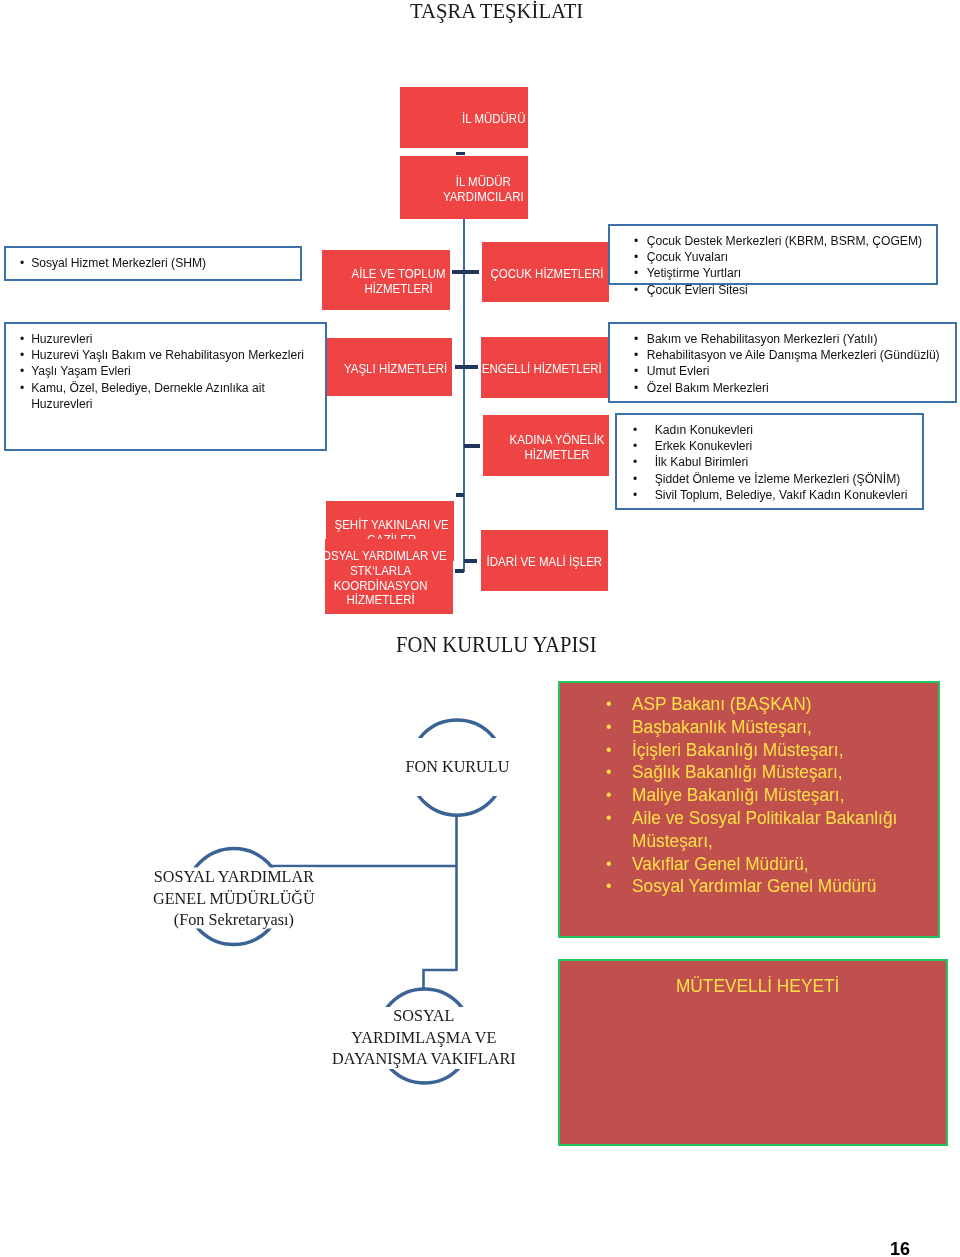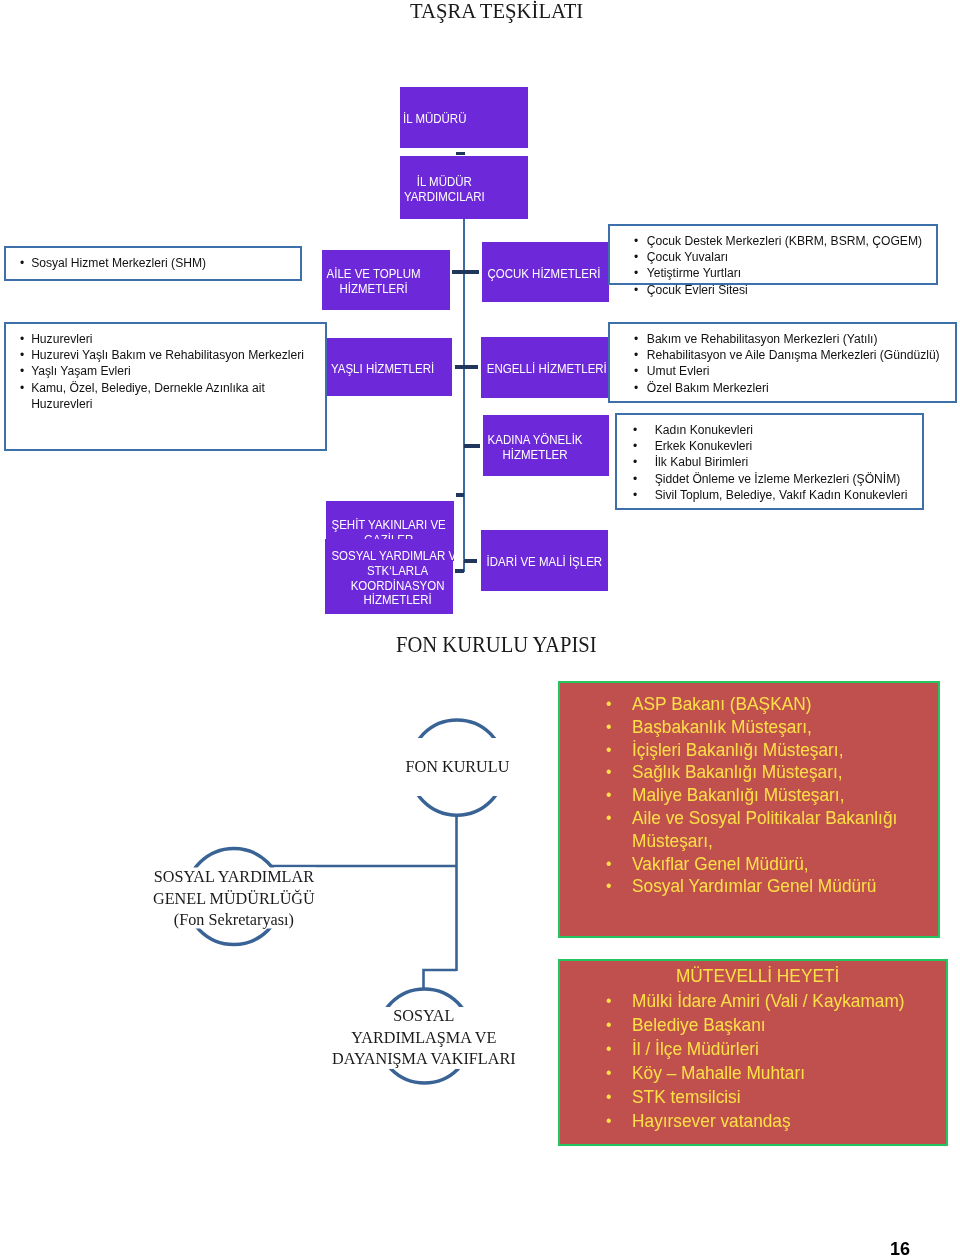--- a/index.html
+++ b/index.html
@@ -6,22 +6,22 @@
   html,body{margin:0;padding:0;}
   body{width:960px;height:1257px;background:#ffffff;position:relative;overflow:hidden;
        font-family:"Liberation Sans",sans-serif;-webkit-font-smoothing:antialiased;}
   .page-title{position:absolute;left:410px;top:0px;font-family:"Liberation Serif",serif;
        font-size:22px;line-height:22px;color:#1a1a1a;white-space:nowrap;
        transform:scaleX(.94);transform-origin:left top;}
   .section-title{position:absolute;left:396px;top:632px;font-family:"Liberation Serif",serif;
        font-size:24px;line-height:24px;color:#1a1a1a;white-space:nowrap;
        transform:scaleX(.858);transform-origin:left top;}
   .connectors,.fon-connectors{position:absolute;left:0;top:0;pointer-events:none;}
-  .bbox{position:absolute;background:#6d28d9;display:flex;align-items:center;
-        justify-content:flex-start;box-sizing:border-box;}
+  .bbox{position:absolute;background:#ef4444;display:flex;align-items:center;
+        justify-content:flex-end;box-sizing:border-box;}
   .bbox>span{color:#fff;text-align:center;font-size:12.6px;line-height:14.6px;padding-top:4px;
         white-space:pre;display:inline-block;transform:scaleX(.912);}
   .callout{position:absolute;background:#fff;border:2.5px solid #3D70A8;box-sizing:border-box;}
   .callout ul{margin:0;padding:7px 6px 0 14px;list-style:none;}
   .callout li{font-size:12.3px;line-height:16.2px;color:#111;position:relative;padding-left:11.3px;
        transform:scaleX(.985);transform-origin:left center;width:101.52%;}
   .callout li:before{content:"•";position:absolute;left:0;top:0;}
   .callout.wide-bullets ul{padding-left:16px;}
   .callout.indent2 ul{padding-left:24px;}
   .callout.indent2 li{padding-left:13px;}
@@ -30,21 +30,21 @@
   .redbox{position:absolute;background:#C0504D;border:2px solid #22c55e;box-sizing:border-box;
        color:#fde047;overflow:hidden;}
   .redbox ul{margin:0;padding:10px 4px 0 46px;list-style:none;}
   .redbox li{font-size:18.6px;line-height:22.8px;position:relative;padding-left:28px;
        transform:scaleX(.93);transform-origin:left center;width:107.5%;}
   .redbox li:before{content:"•";position:absolute;left:0;top:0;font-size:17px;}
   .redbox-heading{text-align:center;font-size:18.6px;line-height:24px;
        transform:scaleX(.93);padding-left:10px;}
   .redbox.has-heading ul{padding-top:1px;}
   .redbox.has-heading li{line-height:23.9px;}
-  .redbox.has-heading{padding-top:3px;}
+  .redbox.has-heading{padding-top:13px;}
   .ellipse-label{position:absolute;z-index:5;transform:translate(-50%,-50%);background:#fff;
        display:flex;align-items:center;justify-content:center;font-family:Liberation Serif, serif;}
   .ellipse-label>span{display:inline-block;text-align:center;font-size:17.6px;
        line-height:21.6px;color:#1a1a1a;white-space:pre;
        transform:scaleX(.92);}
   .page-number{position:absolute;left:890px;top:1240px;font-size:18px;line-height:18px;color:#000000;font-weight:bold;}
 </style>
 </head>
 <body>
 
@@ -186,23 +186,15 @@
     <li>Sağlık Bakanlığı Müsteşarı,</li>
     <li>Maliye Bakanlığı Müsteşarı,</li>
     <li>Aile ve Sosyal Politikalar Bakanlığı Müsteşarı,</li>
     <li>Vakıflar Genel Müdürü,</li>
     <li>Sosyal Yardımlar Genel Müdürü</li>
   </ul>
 </div>
 
 <div class="redbox has-heading" style="left:558px;top:959px;width:390px;height:187px;">
   <div class="redbox-heading">MÜTEVELLİ HEYETİ</div>
-  <ul>
-    <li>Mülki İdare Amiri (Vali / Kaykamam)</li>
-    <li>Belediye Başkanı</li>
-    <li>İl / İlçe Müdürleri</li>
-    <li>Köy – Mahalle Muhtarı</li>
-    <li>STK temsilcisi</li>
-    <li>Hayırsever vatandaş</li>
-  </ul>
 </div>
 
 <div class="page-number">16</div>
 
 </body></html>

